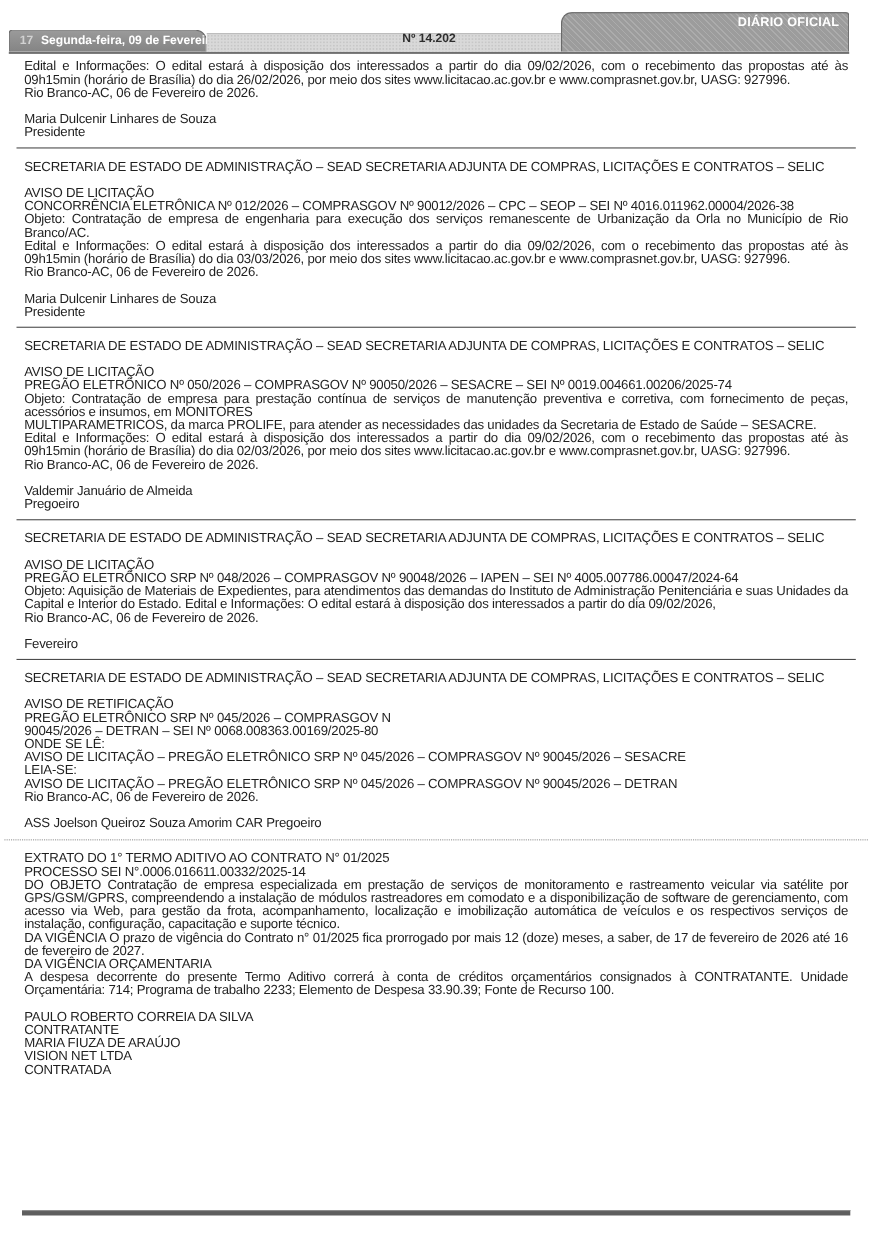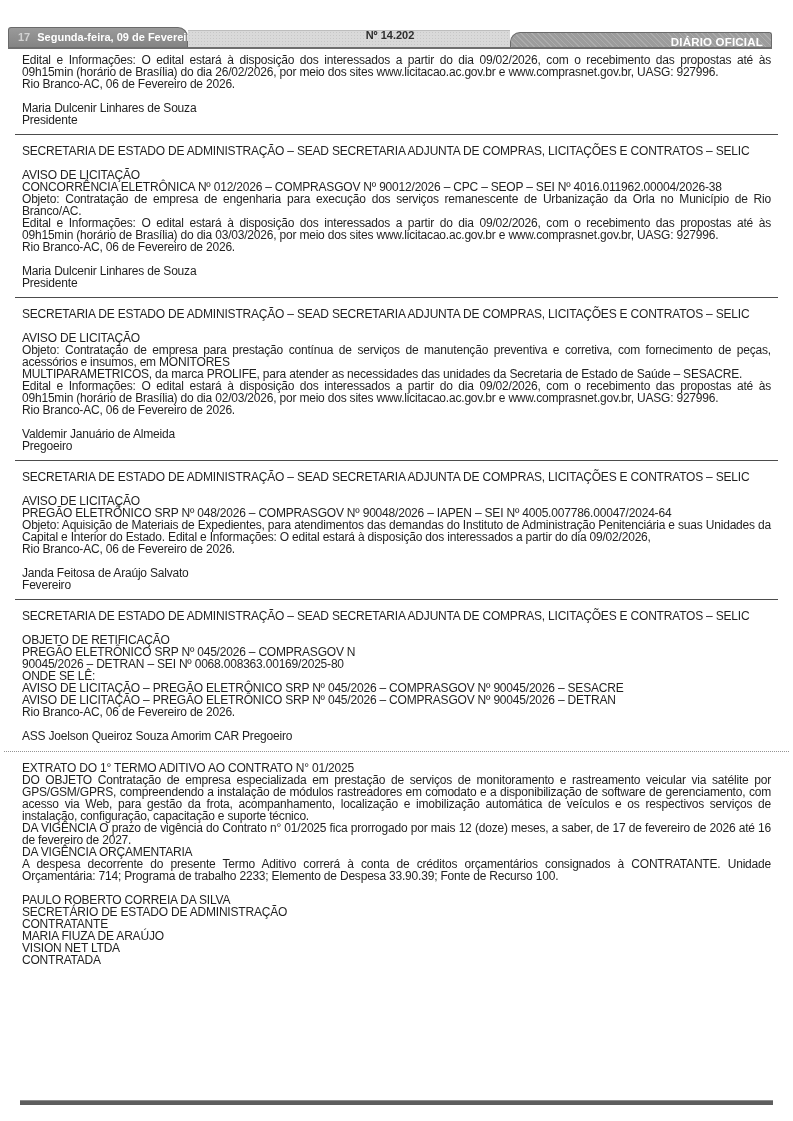--- a/index.html
+++ b/index.html
@@ -28,21 +28,21 @@
   }
   .pgnum { color:#d2d2d2; margin-right:7px; }
   .strip-mid {
     flex:1; height:17px; box-sizing:border-box;
     background-color:#d9d9d9;
     background-image:radial-gradient(#c7c7c7 1px, rgba(0,0,0,0) 1px);
     background-size:3px 3px;
     border-top:1px solid #bdbdbd;
   }
   .tab-right {
-    width:262px; height:15px; box-sizing:border-box;
+    width:262px; height:36px; box-sizing:border-box;
     background-color:#9c9c9c;
     background-image:repeating-linear-gradient(45deg, rgba(255,255,255,0.16) 0 1px, rgba(0,0,0,0) 1px 4px);
     border:1px solid #6a6a6a; border-bottom:none;
     border-radius:10px 3px 0 0;
     color:#ffffff; font-size:11.5px; font-weight:bold;
     line-height:19px; text-align:right; padding-right:8px;
     letter-spacing:0.2px;
   }
   .edition {
     position:absolute; left:0; right:0; top:2px;
@@ -89,58 +89,59 @@
       <div class="tline">Objeto: Contratação de empresa de engenharia para execução dos serviços remanescente de Urbanização da Orla no Município de Rio Branco/AC.</div>
       <div class="tline">Edital e Informações: O edital estará à disposição dos interessados a partir do dia 09/02/2026, com o recebimento das propostas até às 09h15min (horário de Brasília) do dia 03/03/2026, por meio dos sites www.licitacao.ac.gov.br e www.comprasnet.gov.br, UASG: 927996.</div>
       <div class="tline">Rio Branco-AC, 06 de Fevereiro de 2026.</div>
       <div class="tgap"></div>
       <div class="tline">Maria Dulcenir Linhares de Souza</div>
       <div class="tline">Presidente</div>
       <div class="divider"></div>
       <div class="tline">SECRETARIA DE ESTADO DE ADMINISTRAÇÃO – SEAD SECRETARIA ADJUNTA DE COMPRAS, LICITAÇÕES E CONTRATOS – SELIC</div>
       <div class="tgap"></div>
       <div class="tline">AVISO DE LICITAÇÃO</div>
+      <div class="tline">PREGÃO ELETRÔNICO Nº 050/2026 – COMPRASGOV Nº 90050/2026 – SESACRE – SEI Nº 0019.004661.00206/2025-74</div>
       <div class="tline">Objeto: Contratação de empresa para prestação contínua de serviços de manutenção preventiva e corretiva, com fornecimento de peças, acessórios e insumos, em MONITORES</div>
       <div class="tline">MULTIPARAMETRICOS, da marca PROLIFE, para atender as necessidades das unidades da Secretaria de Estado de Saúde – SESACRE.</div>
       <div class="tline">Edital e Informações: O edital estará à disposição dos interessados a partir do dia 09/02/2026, com o recebimento das propostas até às 09h15min (horário de Brasília) do dia 02/03/2026, por meio dos sites www.licitacao.ac.gov.br e www.comprasnet.gov.br, UASG: 927996.</div>
       <div class="tline">Rio Branco-AC, 06 de Fevereiro de 2026.</div>
       <div class="tgap"></div>
       <div class="tline">Valdemir Januário de Almeida</div>
       <div class="tline">Pregoeiro</div>
       <div class="divider"></div>
       <div class="tline">SECRETARIA DE ESTADO DE ADMINISTRAÇÃO – SEAD SECRETARIA ADJUNTA DE COMPRAS, LICITAÇÕES E CONTRATOS – SELIC</div>
       <div class="tgap"></div>
       <div class="tline">AVISO DE LICITAÇÃO</div>
       <div class="tline">PREGÃO ELETRÔNICO SRP Nº 048/2026 – COMPRASGOV Nº 90048/2026 – IAPEN – SEI Nº 4005.007786.00047/2024-64</div>
       <div class="tline">Objeto: Aquisição de Materiais de Expedientes, para atendimentos das demandas do Instituto de Administração Penitenciária e suas Unidades da Capital e Interior do Estado. Edital e Informações: O edital estará à disposição dos interessados a partir do dia 09/02/2026,</div>
       <div class="tline">Rio Branco-AC, 06 de Fevereiro de 2026.</div>
       <div class="tgap"></div>
-      <div class="tline">Janda Feitosa de Araújo Salvato</div>
       <div class="tline">Fevereiro</div>
       <div class="divider"></div>
       <div class="tline">SECRETARIA DE ESTADO DE ADMINISTRAÇÃO – SEAD SECRETARIA ADJUNTA DE COMPRAS, LICITAÇÕES E CONTRATOS – SELIC</div>
       <div class="tgap"></div>
-      <div class="tline">OBJETO DE RETIFICAÇÃO</div>
+      <div class="tline">AVISO DE RETIFICAÇÃO</div>
       <div class="tline">PREGÃO ELETRÔNICO SRP Nº 045/2026 – COMPRASGOV N</div>
       <div class="tline">90045/2026 – DETRAN – SEI Nº 0068.008363.00169/2025-80</div>
       <div class="tline">ONDE SE LÊ:</div>
       <div class="tline">AVISO DE LICITAÇÃO – PREGÃO ELETRÔNICO SRP Nº 045/2026 – COMPRASGOV Nº 90045/2026 – SESACRE</div>
+      <div class="tline">LEIA-SE:</div>
       <div class="tline">AVISO DE LICITAÇÃO – PREGÃO ELETRÔNICO SRP Nº 045/2026 – COMPRASGOV Nº 90045/2026 – DETRAN</div>
       <div class="tline">Rio Branco-AC, 06 de Fevereiro de 2026.</div>
       <div class="tgap"></div>
       <div class="tline">ASS Joelson Queiroz Souza Amorim CAR Pregoeiro</div>
       <div class="divider dashed"></div>
       <div class="tline">EXTRATO DO 1° TERMO ADITIVO AO CONTRATO N° 01/2025</div>
+      <div class="tline">PROCESSO SEI N°.0006.016611.00332/2025-14</div>
       <div class="tline">DO OBJETO Contratação de empresa especializada em prestação de serviços de monitoramento e rastreamento veicular via satélite por GPS/GSM/GPRS, compreendendo a instalação de módulos rastreadores em comodato e a disponibilização de software de gerenciamento, com acesso via Web, para gestão da frota, acompanhamento, localização e imobilização automática de veículos e os respectivos serviços de instalação, configuração, capacitação e suporte técnico.</div>
       <div class="tline">DA VIGÊNCIA O prazo de vigência do Contrato n° 01/2025 fica prorrogado por mais 12 (doze) meses, a saber, de 17 de fevereiro de 2026 até 16 de fevereiro de 2027.</div>
       <div class="tline">DA VIGÊNCIA ORÇAMENTARIA</div>
       <div class="tline">A despesa decorrente do presente Termo Aditivo correrá à conta de créditos orçamentários consignados à CONTRATANTE. Unidade Orçamentária: 714; Programa de trabalho 2233; Elemento de Despesa 33.90.39; Fonte de Recurso 100.</div>
       <div class="tgap"></div>
       <div class="tline">PAULO ROBERTO CORREIA DA SILVA</div>
-      <div class="tline">SECRETÁRIO DE ESTADO DE ADMINISTRAÇÃO</div>
       <div class="tline">CONTRATANTE</div>
       <div class="tline">MARIA FIUZA DE ARAÚJO</div>
       <div class="tline">VISION NET LTDA</div>
       <div class="tline">CONTRATADA</div>
     </div>
 
   <div class="bottom-bar"></div>
 </div>
 
 </body></html>

